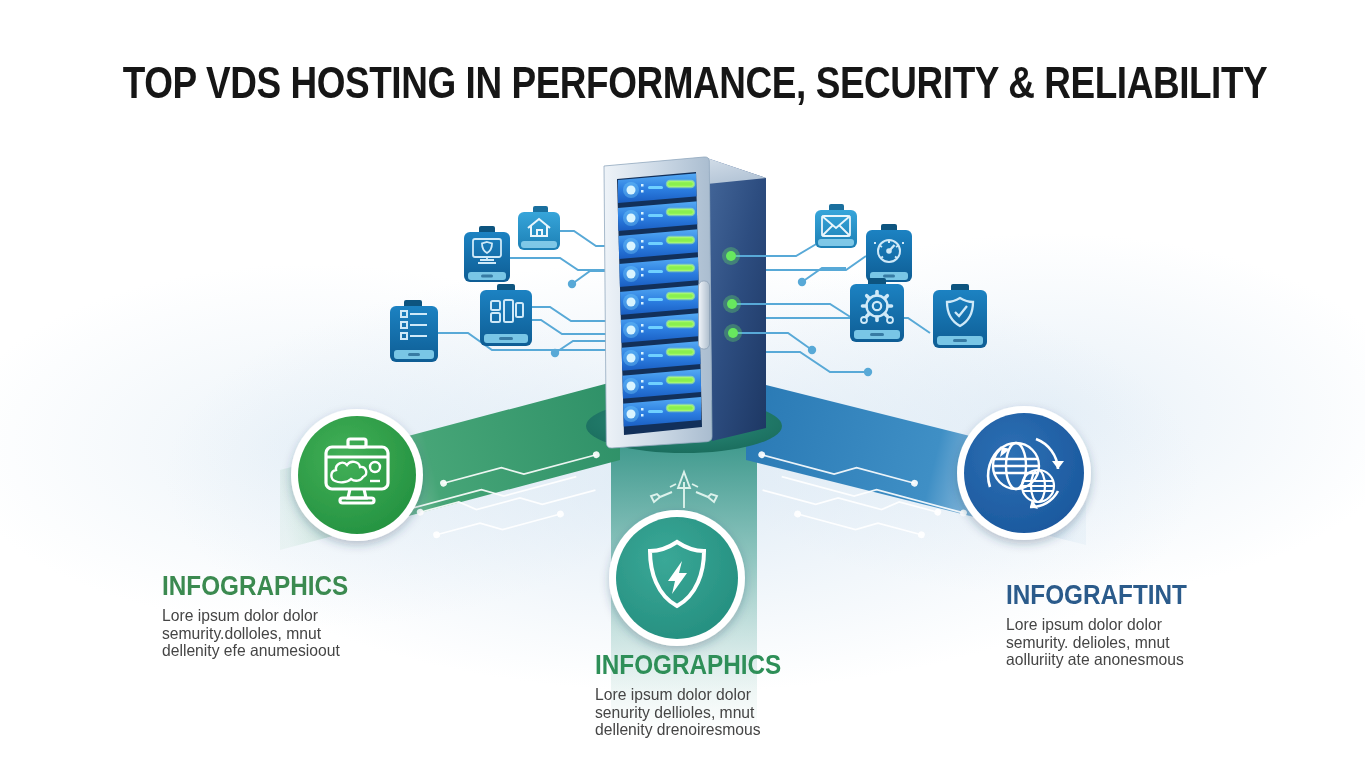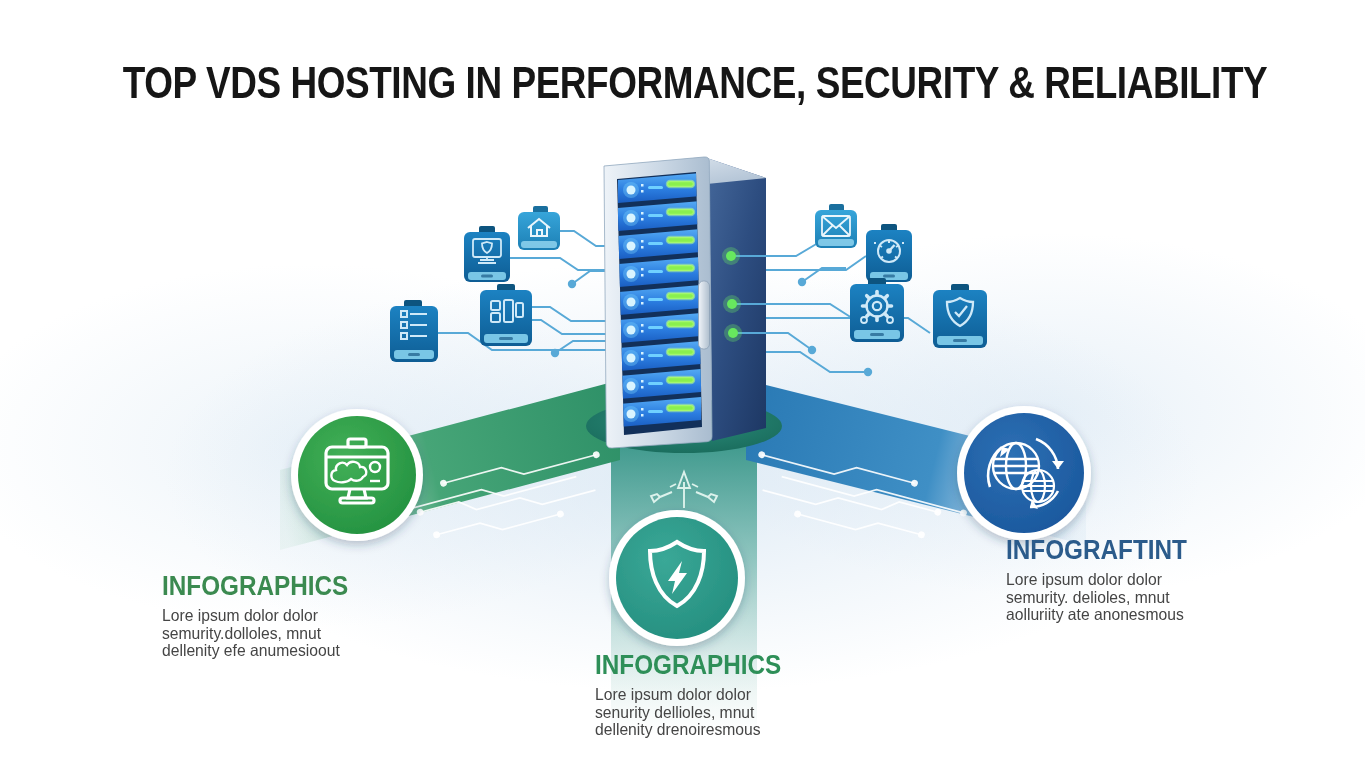--- a/index.html
+++ b/index.html
@@ -22,21 +22,21 @@
   .textblock .heading{
     font-size:27px;font-weight:700;letter-spacing:0;margin:0 0 5px 0;
     transform:scaleX(.9);transform-origin:left center;white-space:nowrap;
   }
   .textblock .body{
     font-size:16.5px;line-height:1.07;color:#454545;
     transform:scaleX(.95);transform-origin:left top;white-space:nowrap;
   }
   .tb-left{left:162px;top:571px;}
   .tb-center{left:595px;top:650px;}
-  .tb-right{left:1006px;top:535px;}
+  .tb-right{left:1006px;top:580px;}
   .tb-left .heading{color:#3b8a50;}
   .tb-center .heading{color:#2e8f58;}
   .tb-right .heading{color:#2b5b8b;}
 </style>
 </head>
 <body>
 
 <div class="canvas">
 
 <svg class="scene" width="1365" height="768" viewBox="0 0 1365 768">

